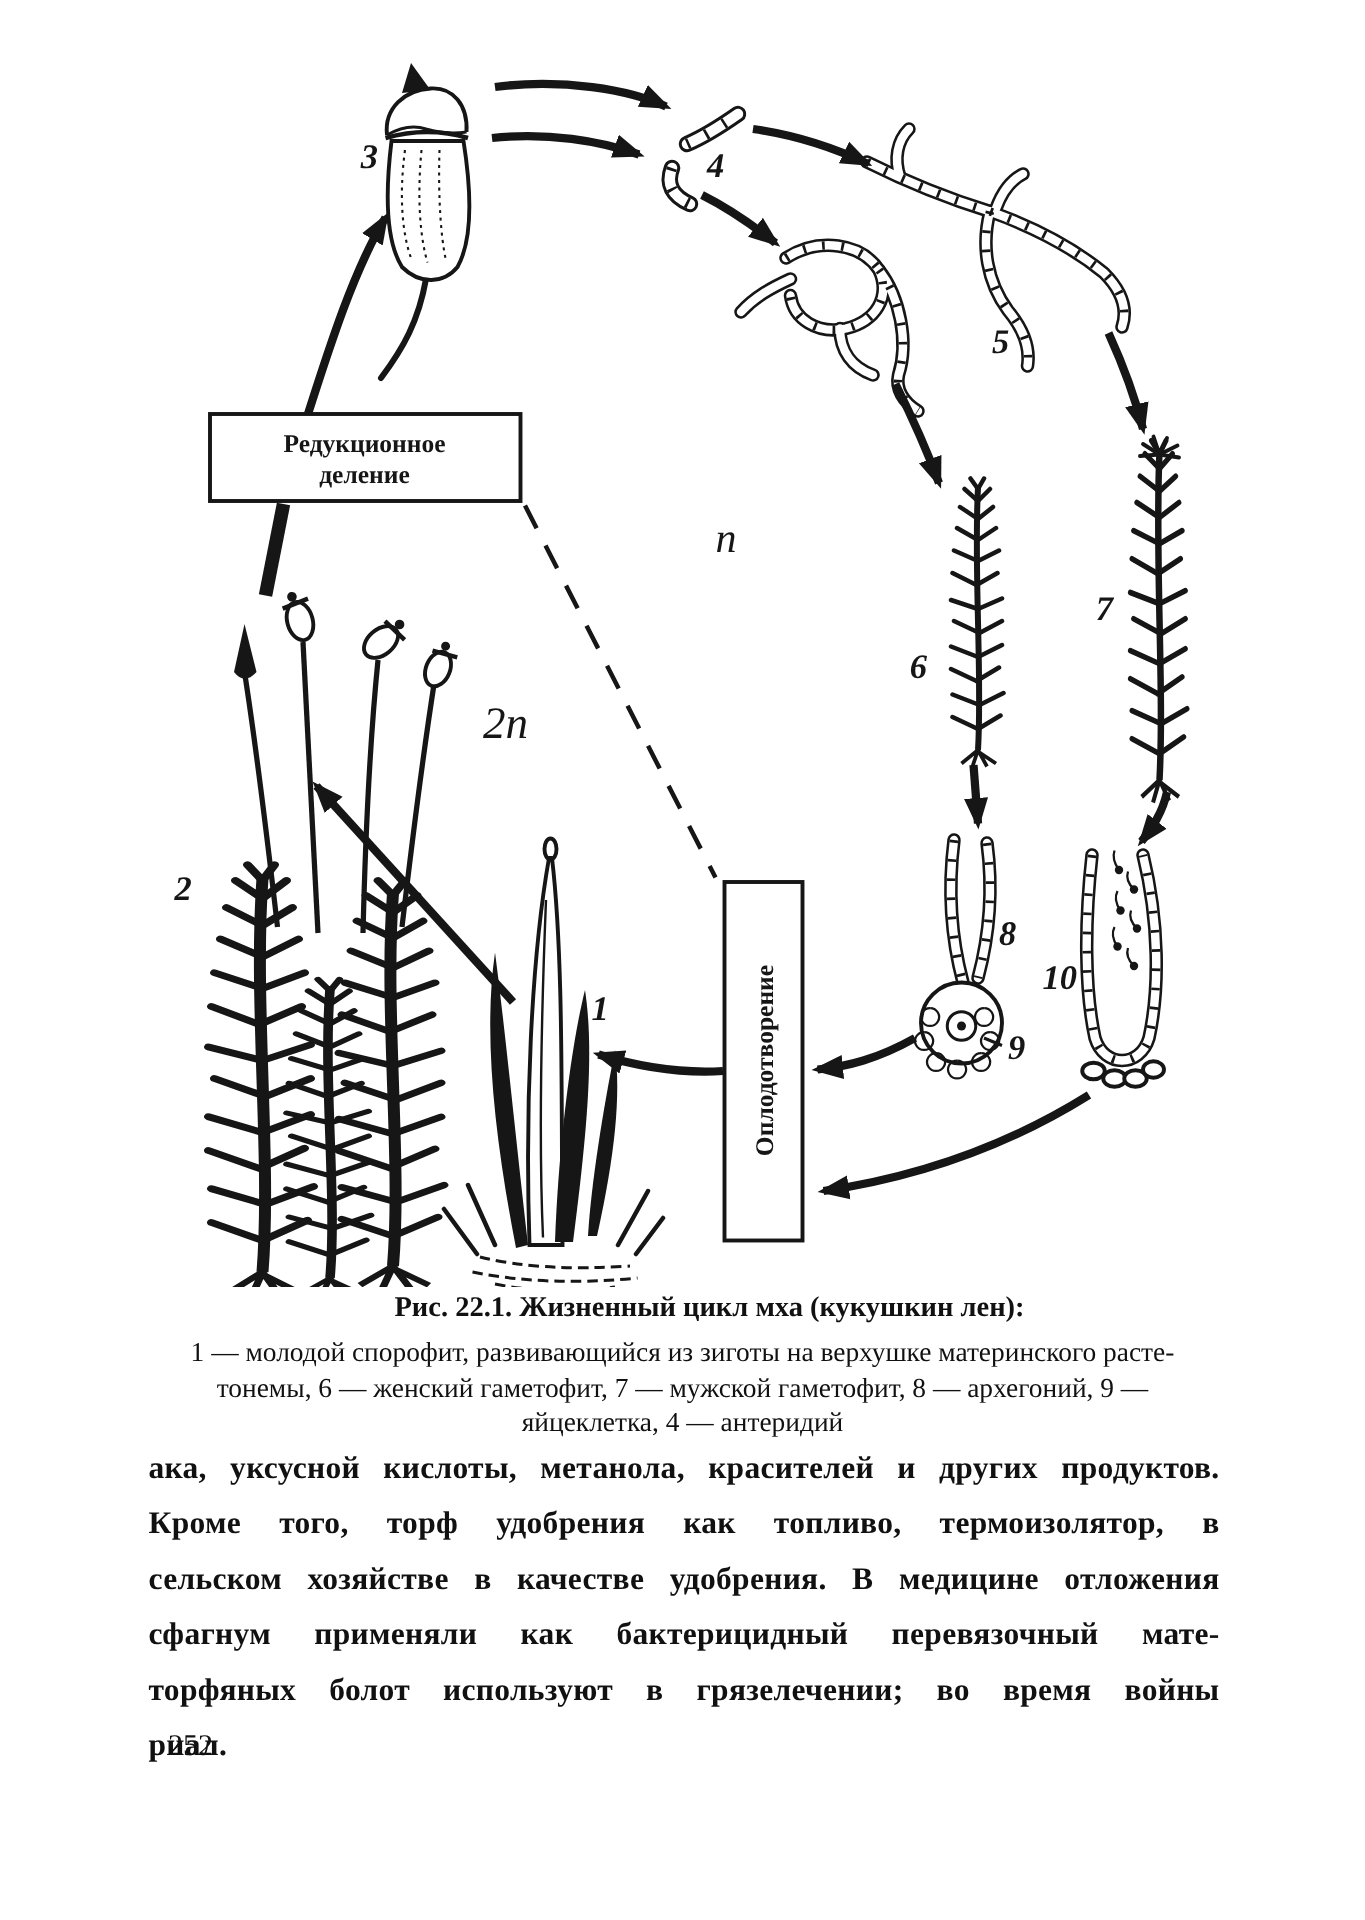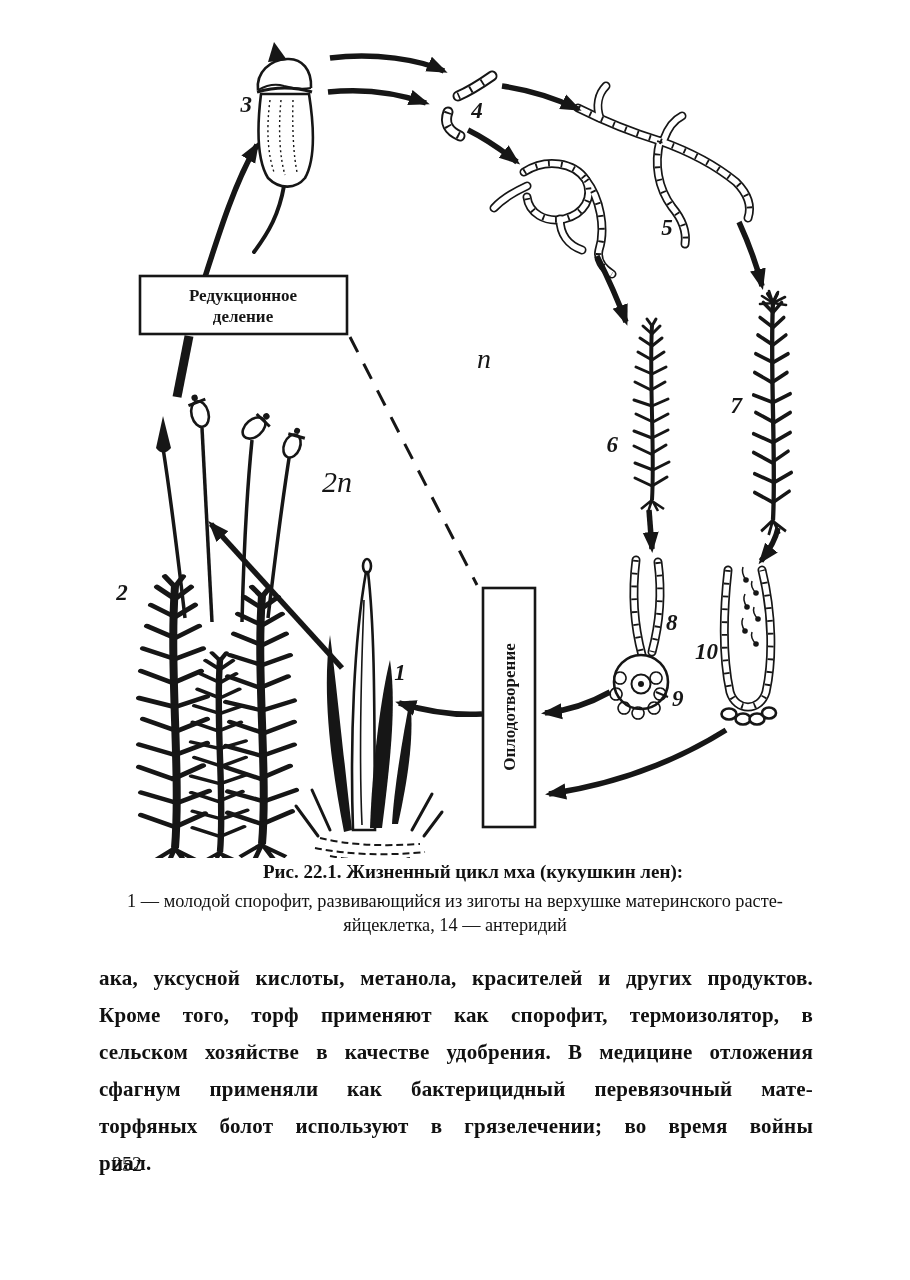--- a/index.html
+++ b/index.html
@@ -246,27 +246,28 @@
     <text class="numlab" x="400" y="680" text-anchor="middle">1</text>
     <text class="numlab" x="122" y="600" text-anchor="middle">2</text>
     <text class="ploidy" x="484" y="368" text-anchor="middle">n</text>
     <text class="ploidy" x="337" y="492" text-anchor="middle" style="font-size:30px">2n</text>
   </svg>
 
   <div class="caption-area">
     <div class="caption-title">Рис. 22.1. Жизненный цикл мха (кукушкин лен):</div>
     <div class="legend">
       <div>1 — молодой спорофит, развивающийся из зиготы на верхушке материнского расте-</div>
-      <div>яйцеклетка, 14 — антеридий</div>
+      <div>тонемы, 6 — женский гаметофит, 7 — мужской гаметофит, 8 — архегоний, 9 —</div>
+      <div>яйцеклетка, 4 — антеридий</div>
     </div>
   </div>
 
   <div class="body-text">
     <div class="jline">ака, уксусной кислоты, метанола, красителей и других продуктов.</div>
-    <div class="jline">Кроме того, торф применяют как спорофит, термоизолятор, в</div>
+    <div class="jline">Кроме того, торф удобрения как топливо, термоизолятор, в</div>
     <div class="jline">сельском хозяйстве в качестве удобрения. В медицине отложения</div>
     <div class="jline">сфагнум применяли как бактерицидный перевязочный мате-</div>
     <div class="jline">торфяных болот используют в грязелечении; во время войны</div>
     <div class="lline">риал.</div>
   </div>
 
   <div class="pagenum">252</div>
 </div>
 
 </body></html>

